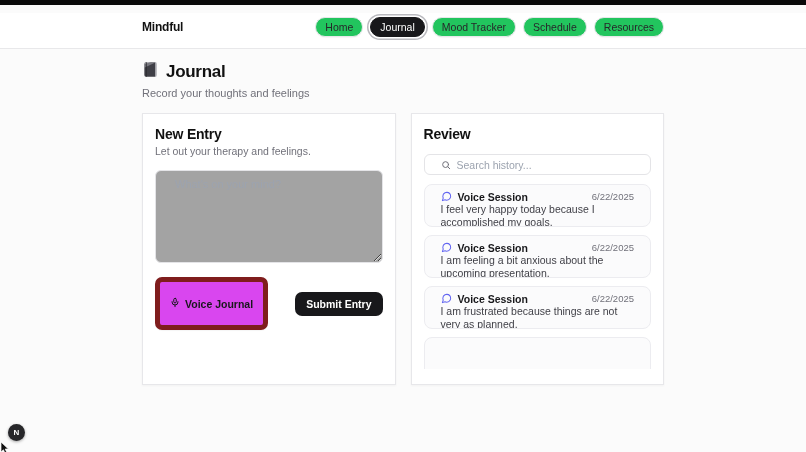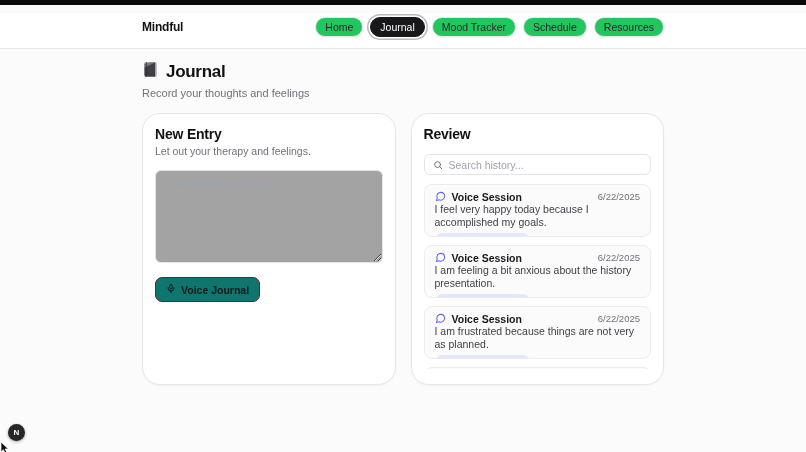--- a/index.html
+++ b/index.html
@@ -27,59 +27,59 @@
   .nav-pill.active {
     background:#18181b; color:#fff; border-color:#18181b;
     box-shadow:0 0 0 1.5px #ffffff, 0 0 0 3px #b9b9be;
   }
   main { width:522px; margin:0 auto; padding-top:12px; }
   .page-title-row { display:flex; align-items:center; gap:7px; }
   .page-title { font-size:17px; font-weight:700; color:#111; letter-spacing:-0.3px; }
   .page-subtitle { font-size:11px; color:#71717a; margin-top:5px; }
   .cards { display:grid; grid-template-columns:1fr 1fr; gap:15px; margin-top:14px; }
   .card {
-    background:#fff; border:1px solid #e7e7ea; border-radius:18px;
+    background:#fff; border:1px solid #e7e7ea; border-radius:0;
     padding:12px; height:272px; box-shadow:0 1px 2px rgba(0,0,0,0.04);
   }
   .card-title { font-size:14px; font-weight:700; color:#111; letter-spacing:-0.2px; line-height:16px; }
   .card-subtitle { font-size:10.5px; color:#71717a; margin-top:3px; line-height:13px; }
   .entry-textarea {
     width:100%; height:93px; margin-top:12px;
     border:1px solid #e4e4e7; border-radius:6px;
     padding:7px 19px; font-size:11px; font-family:inherit; color:#18181b;
     resize:vertical; outline:none; background:#a3a3a3;
   }
   .entry-textarea::placeholder { color:#9ca3af; }
   .btn-row { display:flex; justify-content:space-between; align-items:center; margin-top:10px; }
   .btn-outline {
     display:inline-flex; align-items:center; gap:5px;
-    background:#0f766e; border:1px solid #7f1d1d; border-radius:7px;
-    padding:5px 10px; font-size:10.5px; font-weight:600; color:#18181b;
+    background:#d946ef; border:5px solid #7f1d1d; border-radius:7px;
+    padding:15px 10px; font-size:10.5px; font-weight:600; color:#18181b;
     font-family:inherit; cursor:pointer; box-shadow:0 1px 1px rgba(0,0,0,0.04);
   }
   .btn-dark {
     background:#18181b; color:#fff; border:none; border-radius:7px;
     padding:6px 11px; font-size:10.5px; font-weight:600;
     font-family:inherit; cursor:pointer;
   }
   .search-box {
     display:flex; align-items:center; gap:6px;
     border:1px solid #e4e4e7; border-radius:6px; background:#fff;
-    height:21px; padding:0 8px; margin-top:12px;
+    height:21px; padding:0 16px; margin-top:12px;
   }
   .search-input {
     border:none; outline:none; flex:1; font-size:10.5px;
     font-family:inherit; color:#18181b; background:transparent;
   }
   .search-input::placeholder { color:#9ca3af; }
   .entries { margin-top:9px; height:185px; overflow:hidden; display:flex; flex-direction:column; gap:8px; }
   .entry {
-    flex-shrink:0; height:53px; overflow:hidden;
+    flex-shrink:0; height:43px; overflow:hidden;
     border:1px solid #ececf0; background:#fbfbfc; border-radius:8px;
-    padding:6px 10px; cursor:pointer;
+    padding:6px 16px; cursor:pointer;
   }
   .entry-head { display:flex; align-items:center; gap:6px; line-height:12px; }
   .entry-title { font-size:10.5px; font-weight:700; color:#18181b; }
   .entry-date { margin-left:auto; font-size:9.5px; color:#71717a; }
   .entry-text { font-size:10.5px; color:#3f3f46; margin-top:0; line-height:13px; }
   .entry-badge {
     display:inline-block; background:#e0e7ff; color:#4f46e5;
     font-size:9px; font-weight:600; border-radius:999px;
     padding:2px 7px; margin-top:3px; line-height:11px;
   }
@@ -136,20 +136,21 @@
         <button class="btn-outline">
           <span class="icon-svg">
             <svg width="10" height="11" viewBox="0 0 24 24" fill="none" stroke="#18181b" stroke-width="2.4" stroke-linecap="round" stroke-linejoin="round">
               <rect x="9" y="2" width="6" height="11" rx="3"></rect>
               <path d="M5 10v1a7 7 0 0 0 14 0v-1"></path>
               <line x1="12" y1="18" x2="12" y2="22"></line>
             </svg>
           </span>
           <span>Voice Journal</span>
         </button>
+        <button class="btn-dark">Submit Entry</button>
       </div>
     </section>
 
     <section class="card">
       <h2 class="card-title">Review</h2>
       <div class="search-box">
         <span class="icon-svg">
           <svg width="10" height="10" viewBox="0 0 24 24" fill="none" stroke="#71717a" stroke-width="2.4" stroke-linecap="round">
             <circle cx="11" cy="11" r="7"></circle>
             <line x1="16.5" y1="16.5" x2="21" y2="21"></line>
@@ -175,21 +176,21 @@
   <article class="entry">
     <div class="entry-head">
       <span class="icon-svg">
         <svg width="11" height="11" viewBox="0 0 24 24" fill="none" stroke="#6366f1" stroke-width="2.2" stroke-linecap="round" stroke-linejoin="round">
           <path d="M21 11.5a8.38 8.38 0 0 1-.9 3.8 8.5 8.5 0 0 1-7.6 4.7 8.38 8.38 0 0 1-3.8-.9L3 21l1.9-5.7a8.38 8.38 0 0 1-.9-3.8 8.5 8.5 0 0 1 4.7-7.6 8.38 8.38 0 0 1 3.8-.9h.5a8.48 8.48 0 0 1 8 8v.5z"></path>
         </svg>
       </span>
       <span class="entry-title">Voice Session</span>
       <span class="entry-date">6/22/2025</span>
     </div>
-    <div class="entry-text">I am feeling a bit anxious about the history presentation.</div>
+    <div class="entry-text">I am feeling a bit anxious about the upcoming presentation.</div>
     <span class="entry-badge">Session: session-2</span>
   </article>
 
   <article class="entry">
     <div class="entry-head">
       <span class="icon-svg">
         <svg width="11" height="11" viewBox="0 0 24 24" fill="none" stroke="#6366f1" stroke-width="2.2" stroke-linecap="round" stroke-linejoin="round">
           <path d="M21 11.5a8.38 8.38 0 0 1-.9 3.8 8.5 8.5 0 0 1-7.6 4.7 8.38 8.38 0 0 1-3.8-.9L3 21l1.9-5.7a8.38 8.38 0 0 1-.9-3.8 8.5 8.5 0 0 1 4.7-7.6 8.38 8.38 0 0 1 3.8-.9h.5a8.48 8.48 0 0 1 8 8v.5z"></path>
         </svg>
       </span>

